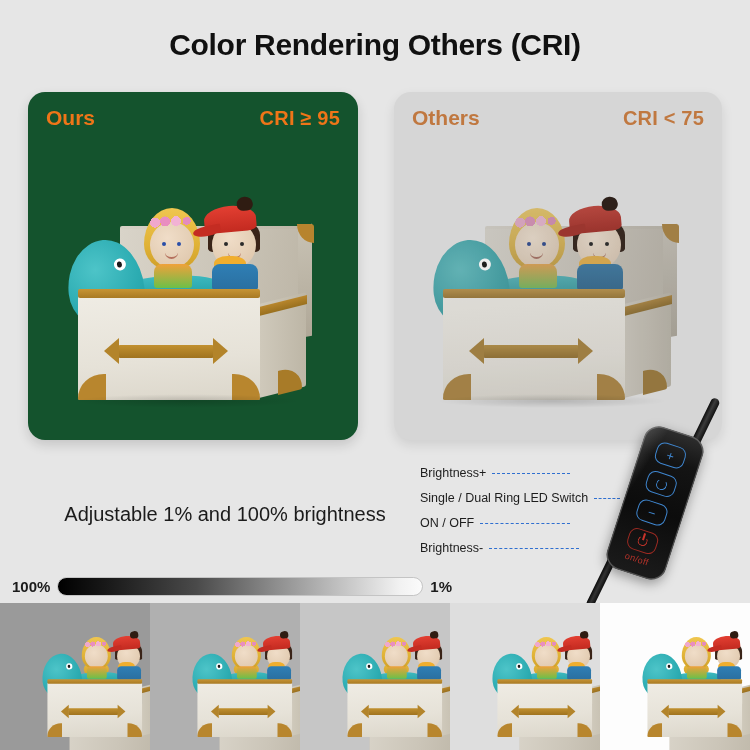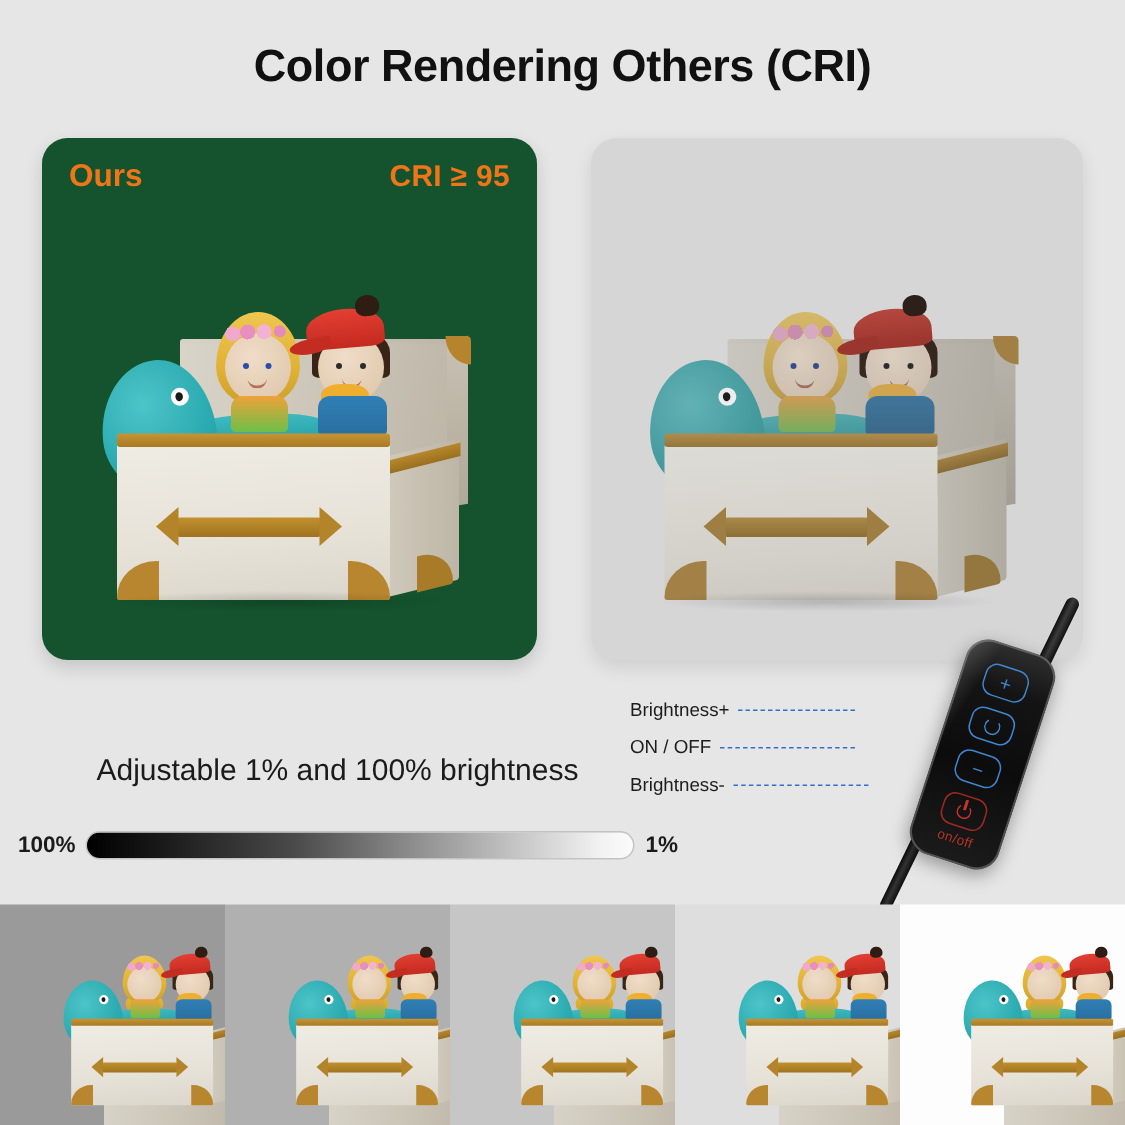--- a/index.html
+++ b/index.html
@@ -295,21 +295,21 @@
   .brightness-caption {
     position: absolute;
     left: 30px; top: 503px;
     width: 390px;
     text-align: center;
     font-size: 20px;
     color: #1b1b1b;
   }
   .bar-row {
     position: absolute;
-    left: 12px; top: 550px;
+    left: 12px; top: 573px;
     width: 440px;
     height: 26px;
     display: flex;
     align-items: center;
   }
   .bar-label {
     font-size: 15px;
     font-weight: bold;
     color: #1b1b1b;
     white-space: nowrap;
@@ -501,20 +501,24 @@
       <div class="chest-handle"></div>
       <div class="corner-pad cp-left"></div>
       <div class="corner-pad cp-right"></div>
       <div class="corner-pad cp-side"></div>
       <div class="ground-shadow"></div>
     </div>
   </div>
 </div>
 
 <div class="panel panel-others">
+  <div class="panel-head">
+    <span class="panel-name">Others</span>
+    <span class="panel-cri">CRI &lt; 75</span>
+  </div>
   <div class="scene scene-dull">
     <div class="scene-stage">
       <div class="chest-back">
           <span class="chest-back-corner"></span>
         </div>
       <div class="dino-neck"></div>
       <div class="doll doll-girl">
         <div class="hair-girl"></div>
         <div class="doll-head">
           <span class="face-dot" style="left:12px;top:20px;"></span>
@@ -559,20 +563,24 @@
   <div class="gradient-bar"></div>
   <span class="bar-label">1%</span>
 </div>
 
 <div class="callouts">
   <div class="callout-row">
     <span class="callout-text">Brightness+</span>
     <span class="leader"></span>
   </div>
   <div class="callout-row">
+    <span class="callout-text">Single / Dual Ring LED Switch</span>
+    <span class="leader short"></span>
+  </div>
+  <div class="callout-row">
     <span class="callout-text">ON / OFF</span>
     <span class="leader long"></span>
   </div>
   <div class="callout-row">
     <span class="callout-text">Brightness-</span>
     <span class="leader long"></span>
   </div>
 </div>
 
 <div class="remote-wrap">

